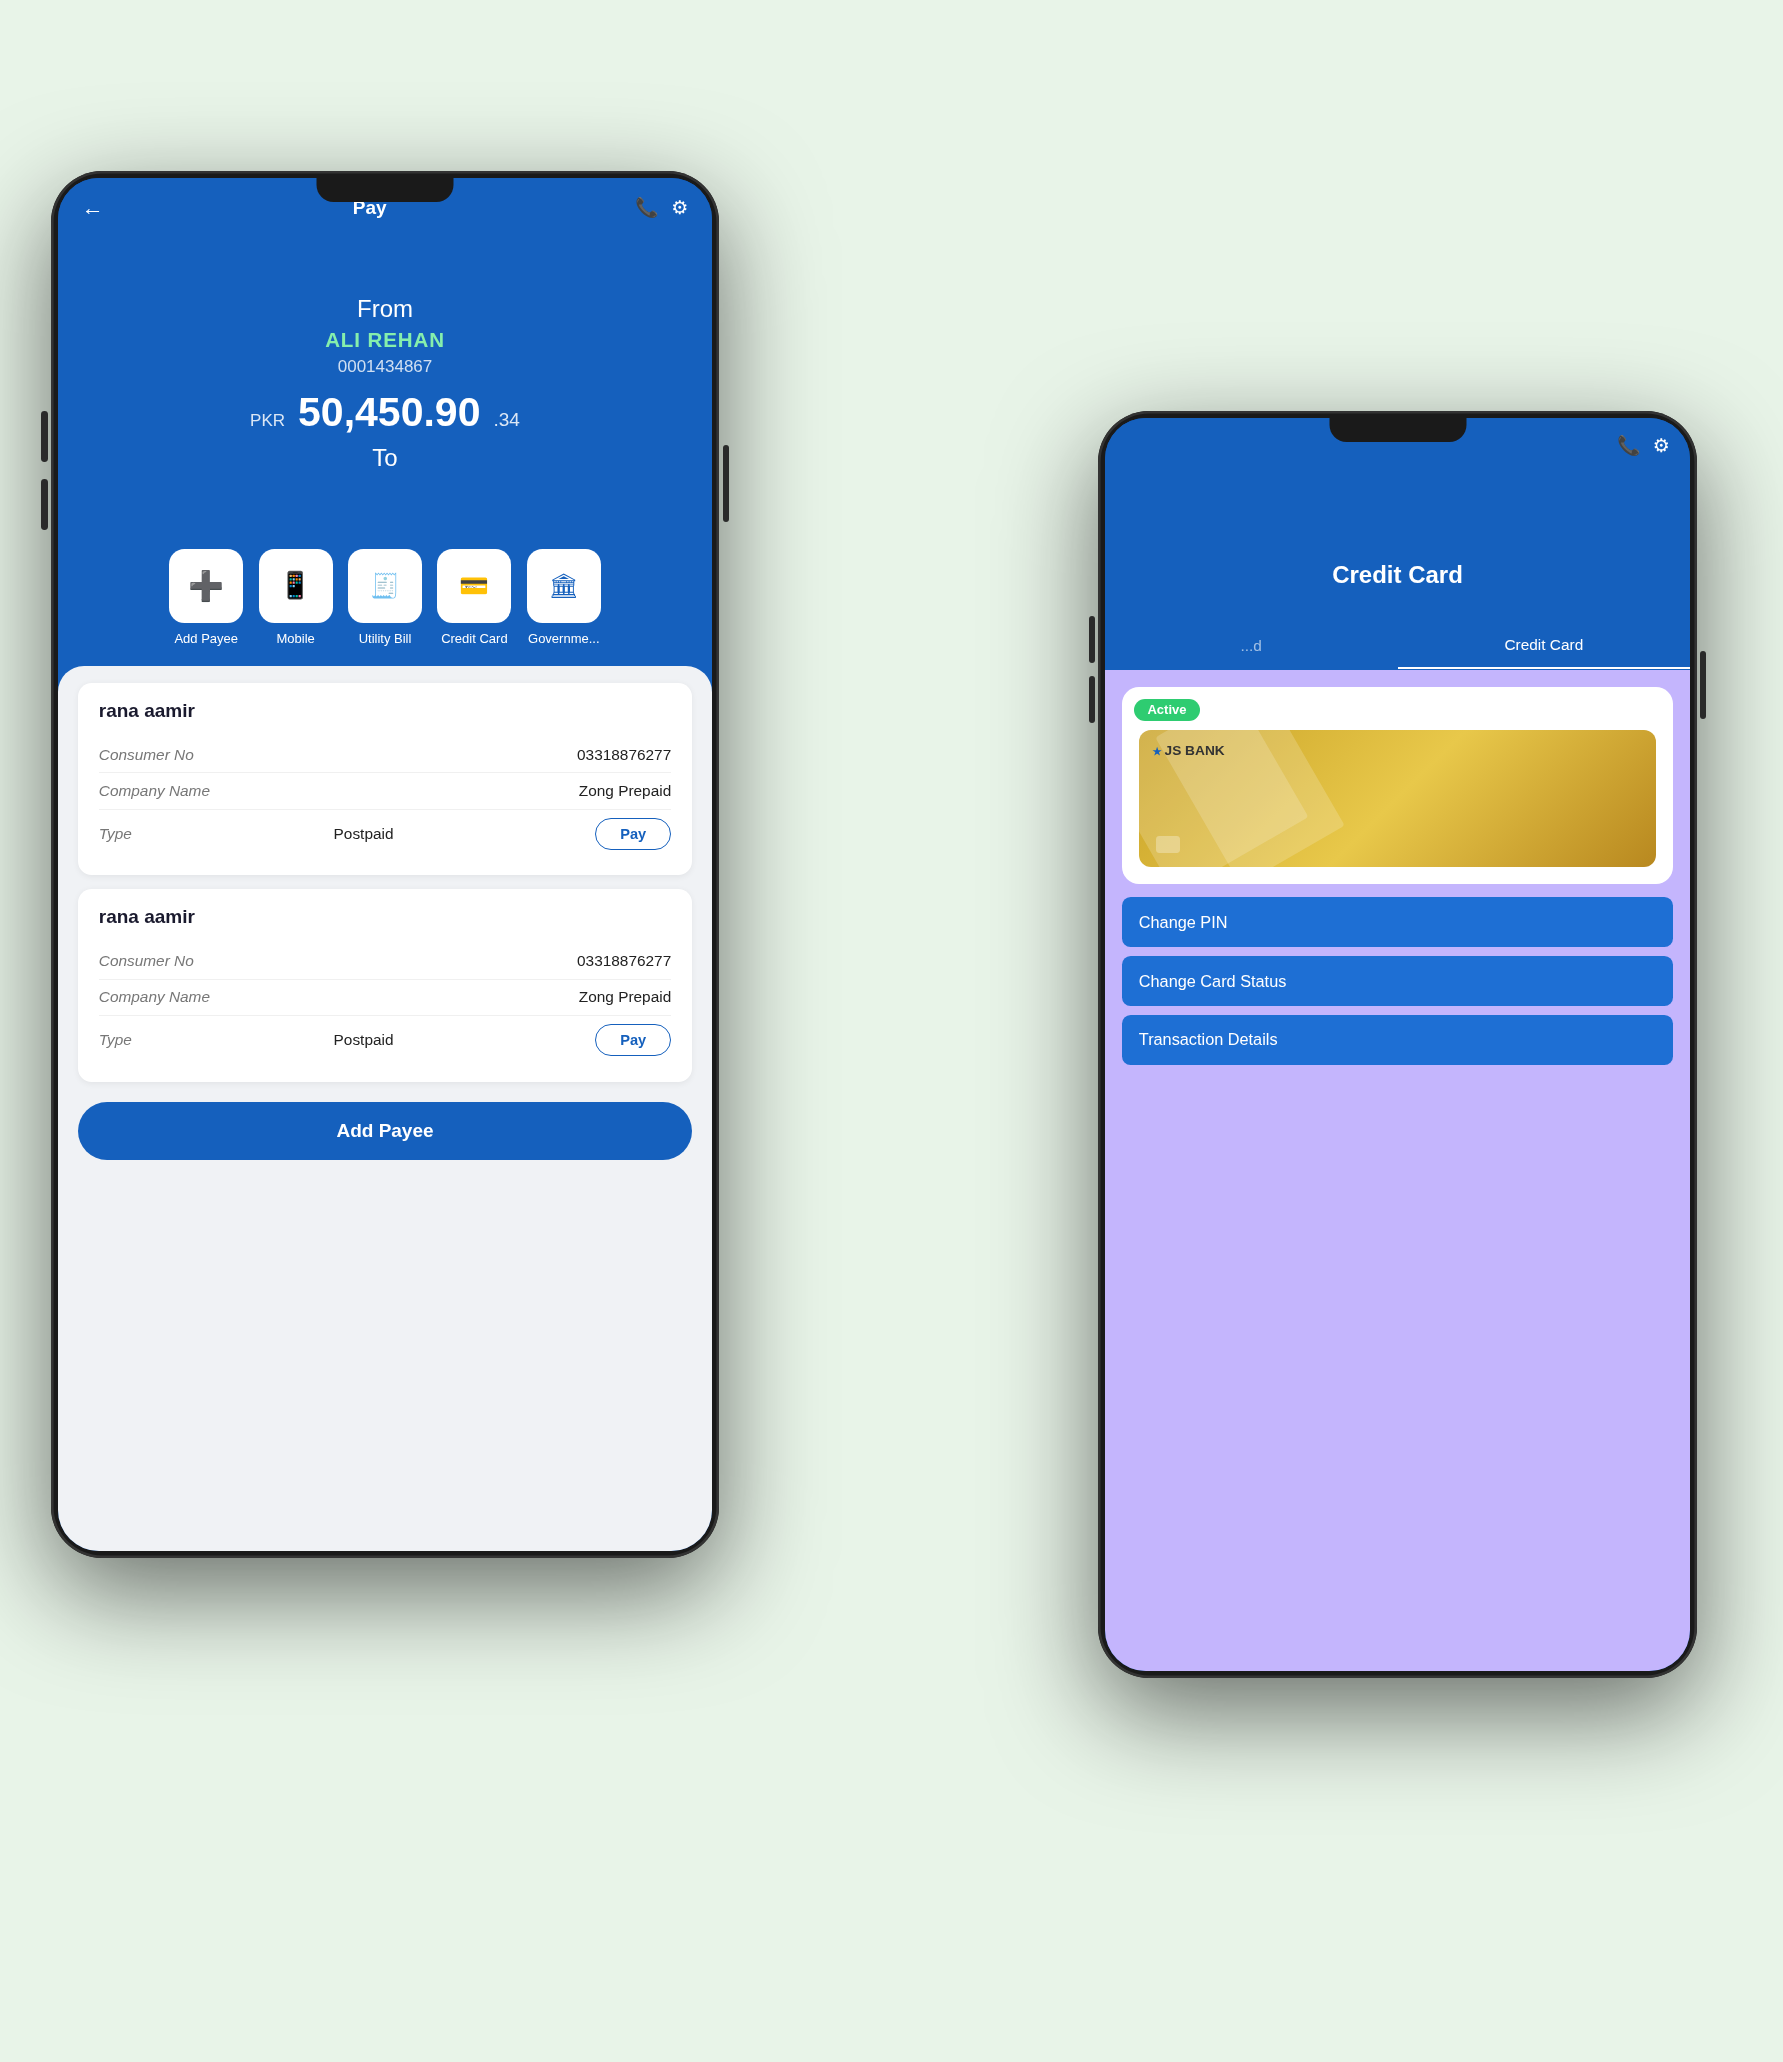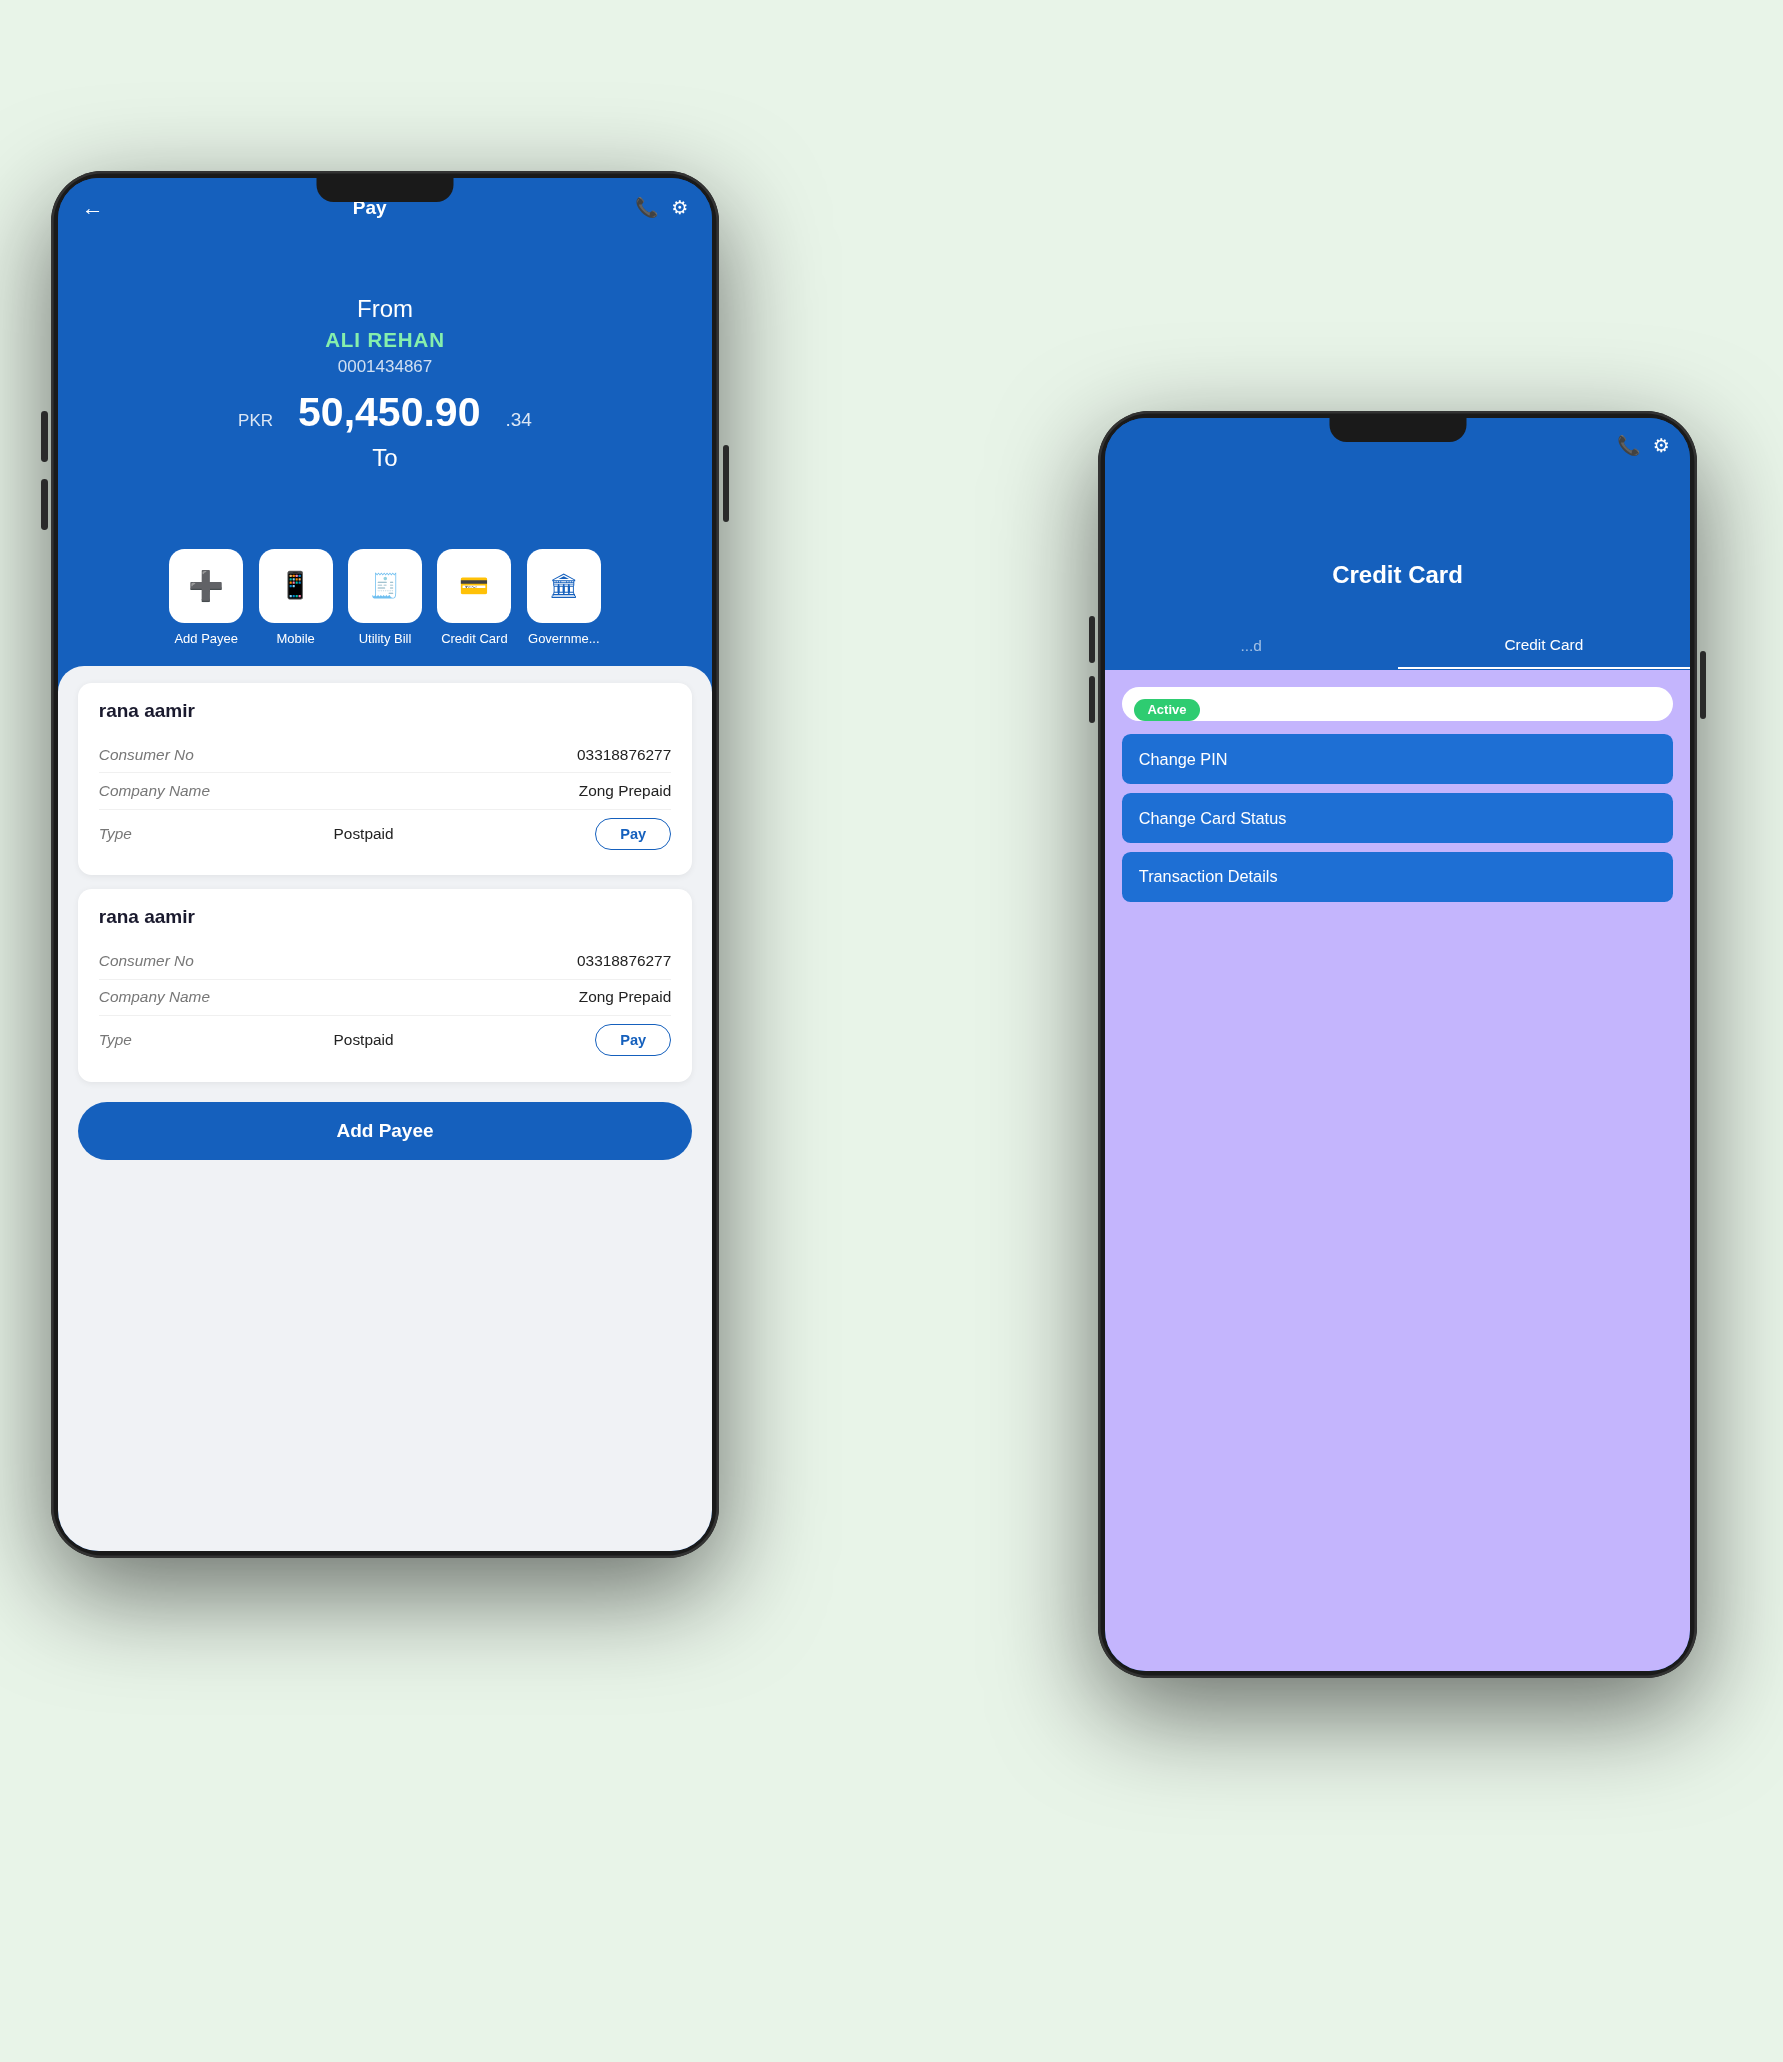--- a/index.html
+++ b/index.html
@@ -118,21 +118,21 @@
       font-weight: 700;
       letter-spacing: 0.9px;
     }
     .p1-account {
       color: rgba(255,255,255,0.8);
       font-size: 17px;
     }
     .p1-balance-row {
       display: flex;
       align-items: baseline;
-      gap: 25px;
+      gap: 13px;
       margin-top: 6.8px;
     }
     .p1-currency {
       color: rgba(255,255,255,0.85);
       font-size: 17px;
     }
     .p1-amount {
       color: white;
       font-size: 41px;
       font-weight: 700;
@@ -542,20 +542,30 @@
 
     <div class="p2-tab-row">
       <div class="p2-tab">...d</div>
       <div class="p2-tab active">Credit Card</div>
     </div>
 
     <div class="p2-content">
 
       <div class="credit-card-box">
         <span class="active-badge">Active</span>
+        <div class="js-bank-card">
+          <div class="card-stripes">
+            <div class="stripe stripe1"></div>
+            <div class="stripe stripe2"></div>
+          </div>
+          <span class="jsbank-text">
+            <span class="jsbank-star">★ </span><span>JS BANK</span>
+          </span>
+          <div class="card-chip"></div>
+        </div>
       </div>
 
       <button class="p2-action-btn">Change PIN</button>
       <button class="p2-action-btn">Change Card Status</button>
       <button class="p2-action-btn">Transaction Details</button>
     </div>
   </div>
 </div>
 
 

